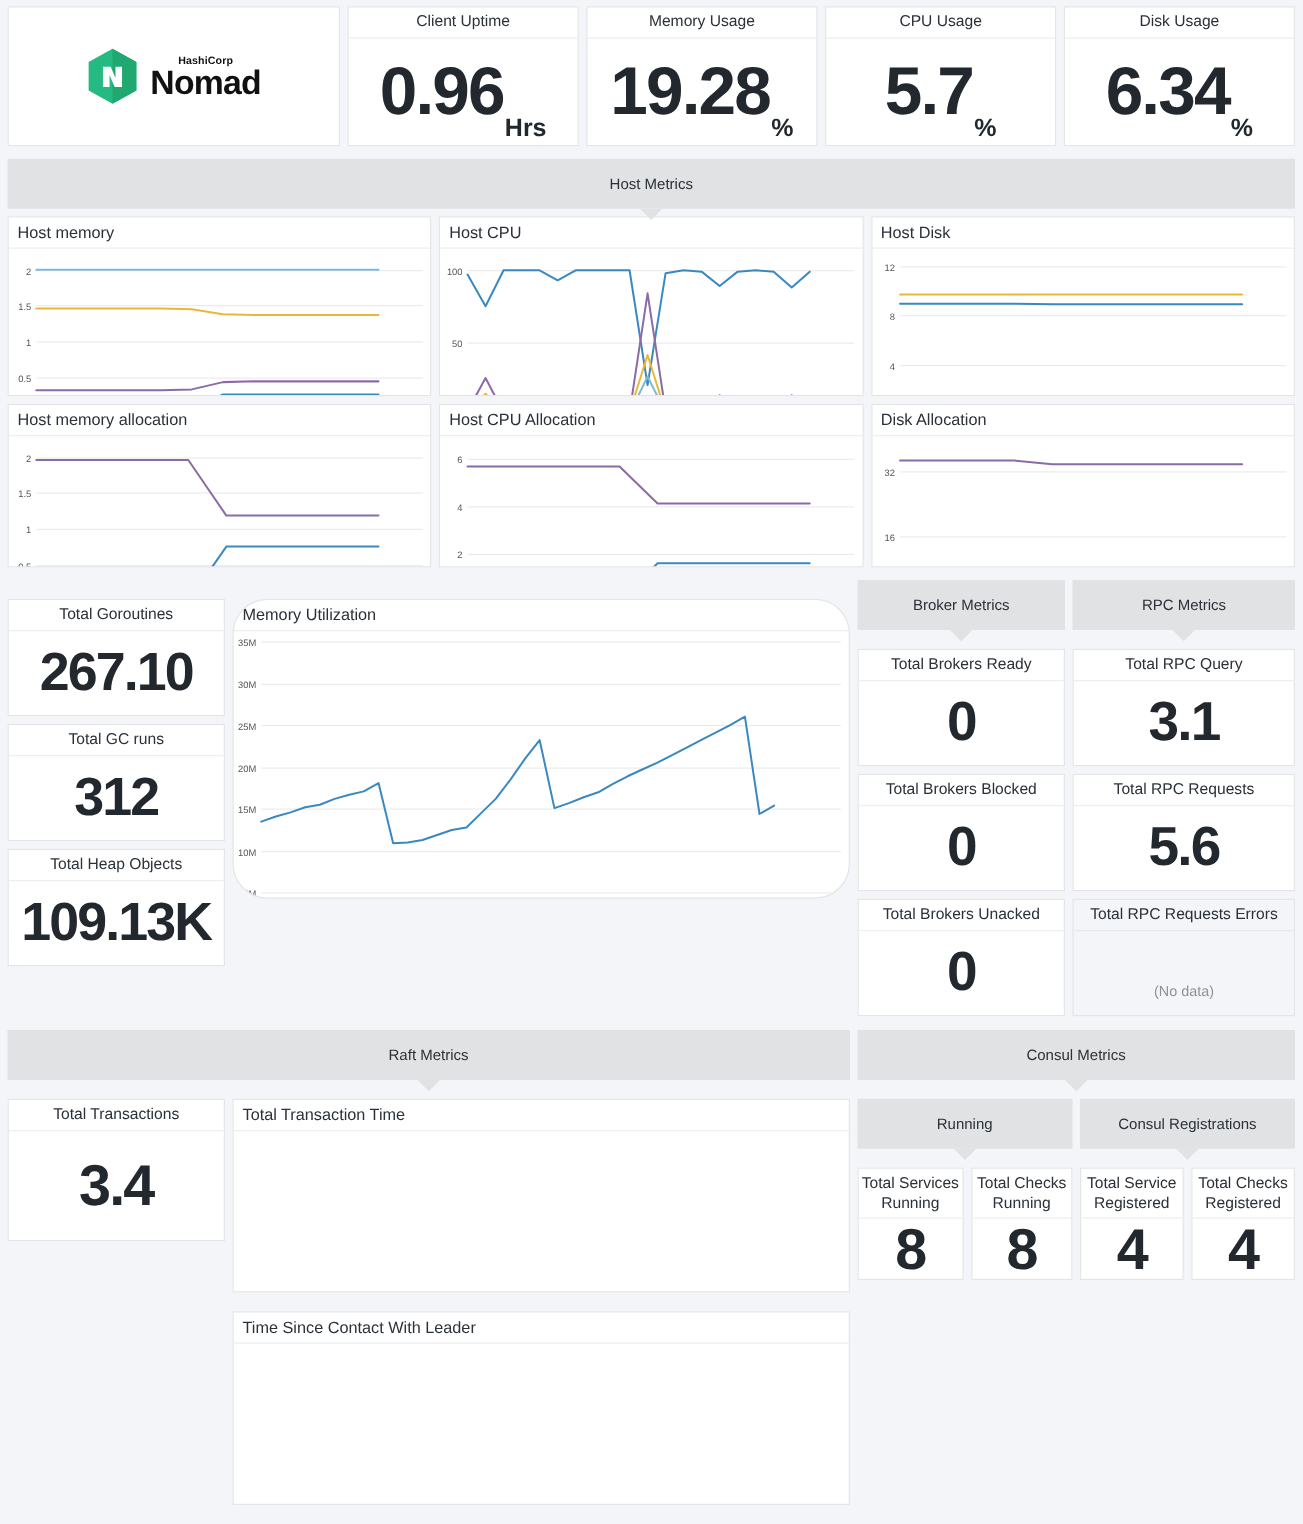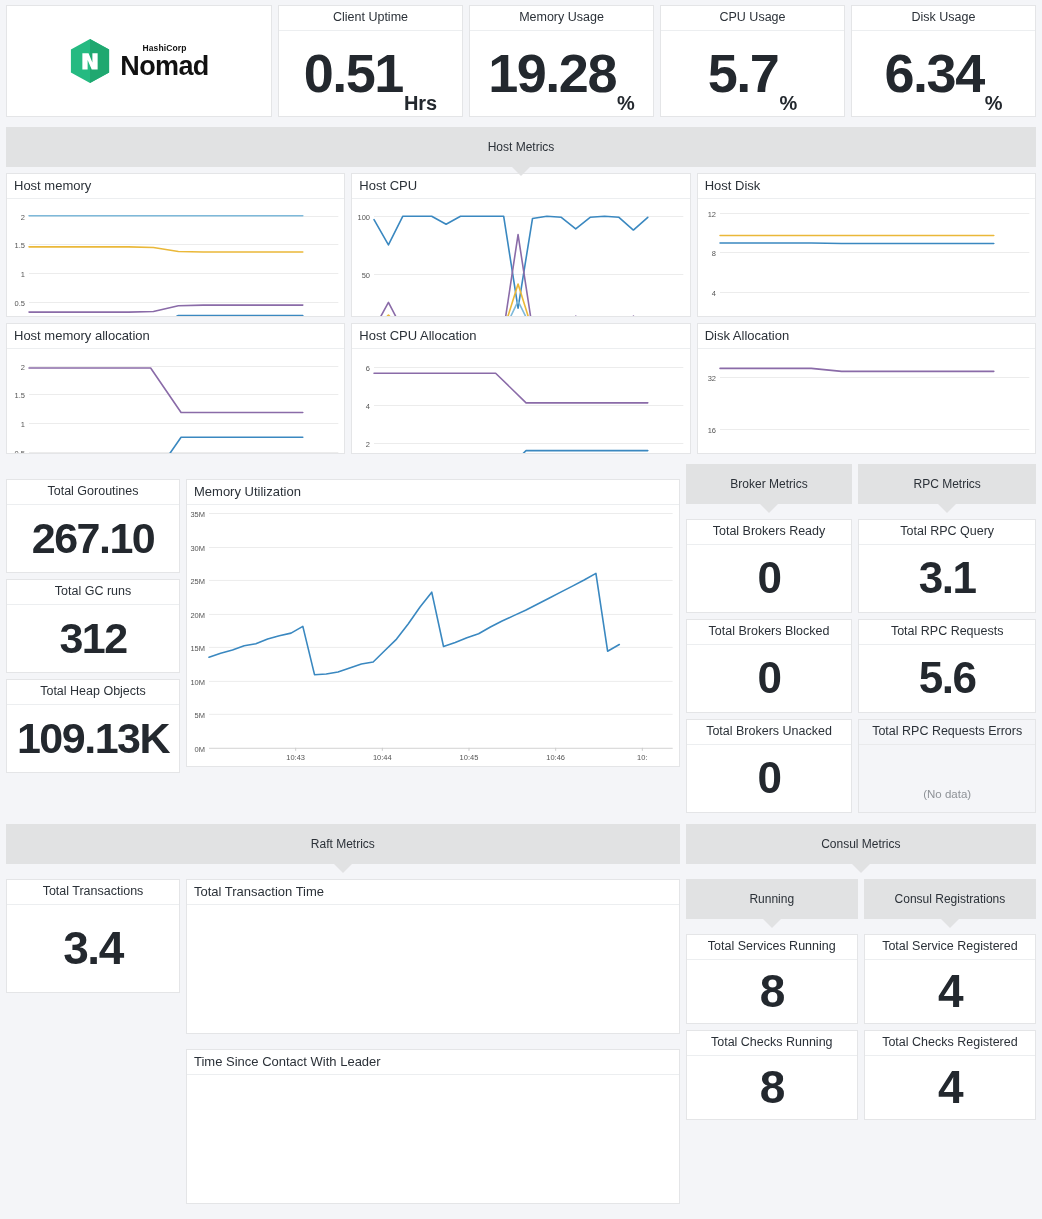--- a/index.html
+++ b/index.html
@@ -98,41 +98,41 @@
   
   .mid { display: flex; gap: 6px; margin-top: 10px; align-items: flex-start; }
   .col-runtime { width: 675px; }
   .col-broker  { width: 167px; }
   .col-rpc     { width: 178px; }
 
   .runtime-inner { display: flex; gap: 6px; margin-top: 15px; }
   .runtime-stats { width: 174px; display: flex; flex-direction: column; gap: 6px; }
   .runtime-stats .panel { height: 94px; }
   .runtime-stats .stat-val { font-size: 43px; }
-  .memutil { flex: 1 1 auto; height: 288px; }
+  .memutil { flex: 1 1 auto; height: 240px; border-radius: 28px; }
 
   .stackcol { display: flex; flex-direction: column; gap: 6px; margin-top: 15px; }
   .stackcol .panel { height: 94px; }
   .stackcol .stat-val { font-size: 44px; }
 
   
   .bottom { display: flex; gap: 6px; margin-top: 11px; align-items: flex-start; }
   .col-raft { width: 675px; }
   .col-consul { width: 351px; }
   .raft-inner { display: flex; gap: 6px; margin-top: 15px; }
   .raft-stats { width: 174px; display: flex; flex-direction: column; }
   .raft-stats .panel { height: 114px; }
   .raft-stats .stat-val { font-size: 46px; }
   .raft-charts { flex: 1 1 auto; display: flex; flex-direction: column; gap: 15px; }
   .raft-charts .panel { height: 155px; }
 
   .consul-sub { display: flex; gap: 6px; margin-top: 15px; }
   .consul-sub > div { flex: 1 1 0; }
   .consul-sub .banner { height: 40px; }
-  .consul-cards { display: flex; flex-direction: column; gap: 6px; margin-top: 15px; }
+  .consul-cards { display: flex; flex-direction: row; gap: 6px; margin-top: 15px; }
   .consul-cards .panel { height: 90px; }
   .consul-cards .stat-val { font-size: 46px; }
 </style>
 </head>
 <body>
 
 <div class="dash">
 
   <div class="toprow">
 
@@ -146,21 +146,21 @@
         <div class="logo-text">
           <div class="logo-sup">HashiCorp</div>
           <div class="logo-name">Nomad</div>
         </div>
       </div>
     </div>
 
     <div class="panel topstat">
       <div class="panel-title">Client Uptime</div>
       <div class="stat-val">
-        <span>0.51</span>
+        <span>0.96</span>
         <span class="stat-unit">Hrs</span>
       </div>
     </div>
 
     <div class="panel topstat">
       <div class="panel-title">Memory Usage</div>
       <div class="stat-val">
         <span>19.28</span>
         <span class="stat-unit">%</span>
       </div>

